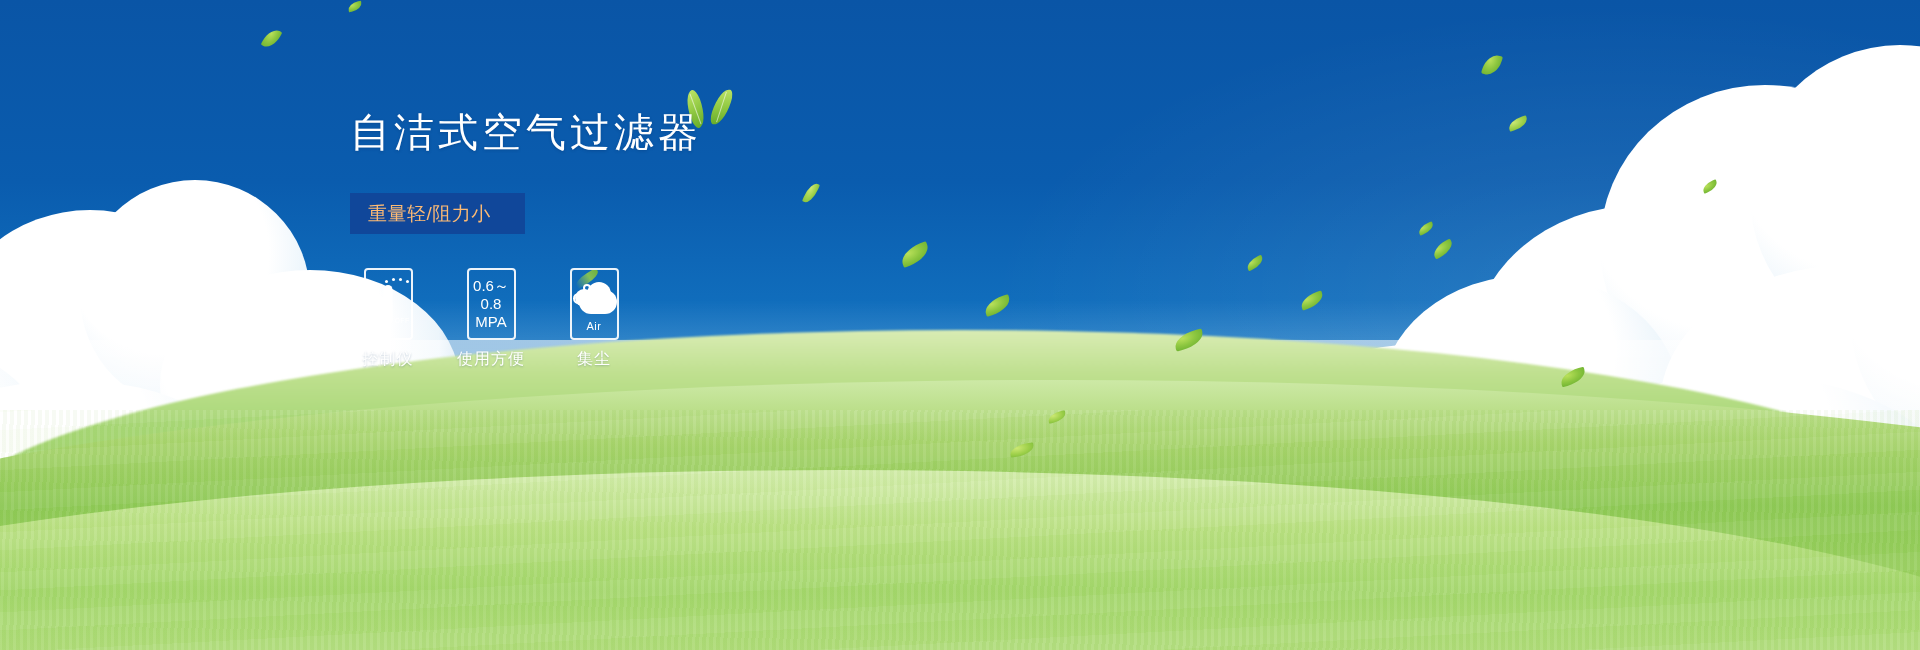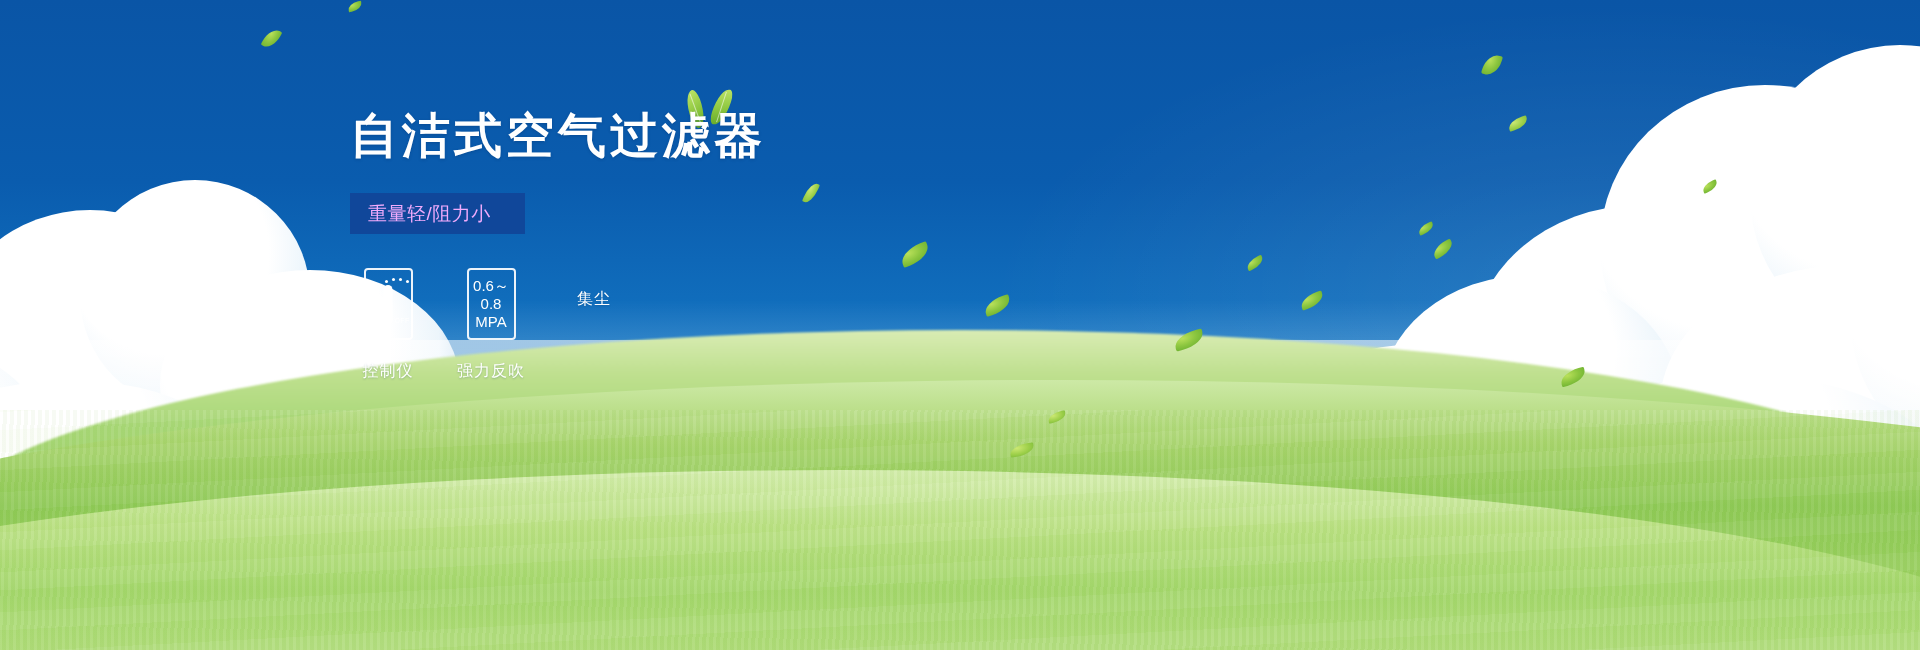--- a/index.html
+++ b/index.html
@@ -88,22 +88,22 @@
   .leaf{
     position:absolute; pointer-events:none;
     background:radial-gradient(ellipse at 30% 30%, #b9e05a 0%, #8cc63f 45%, #5fa82a 100%);
     border-radius:80% 8% 80% 8%;
   }
   .leaf.pale{ background:radial-gradient(ellipse at 30% 30%, #cbe873 0%, #9ed04a 50%, #6fb233 100%); }
 
   
   .headline{
     position:absolute; left:350px; top:112px;
-    font-size:48px; line-height:1.0; letter-spacing:4px;
-    color:#ffffff; font-weight:700;
+    font-size:40px; line-height:1.0; letter-spacing:4px;
+    color:#ffffff; font-weight:400;
     white-space:nowrap;
     text-shadow:0 1px 3px rgba(0,40,90,.28);
   }
 
   .title-leaves{ position:absolute; left:684px; top:88px; width:60px; height:44px; }
   .title-leaves .tl{
     position:absolute; width:15px; height:38px;
     background:linear-gradient(160deg,#c2e86a 0%,#8dc63f 55%,#5fa726 100%);
     border-radius:70% 30% 70% 30%;
   }
@@ -118,21 +118,21 @@
   .tabs{
     position:absolute; left:350px; top:193px;
     display:flex; align-items:stretch; height:41px;
   }
   .tab{
     display:flex; align-items:center; justify-content:center;
     font-size:19px; letter-spacing:.5px; height:41px;
     cursor:pointer; white-space:nowrap;
   }
   .tab-primary{
-    background:#10479a; color:#f0abfc;
+    background:#10479a; color:#fdba74;
     padding:0 20px 0 18px;
     padding-right:34px;
   }
   .tab-secondary{
     background:#ffffff; color:#10479a;
     padding:0 20px 0 10px;
     margin-left:-18px;
     clip-path:polygon(18px 0, 100% 0, 100% 100%, 0 100%);
   }
 
@@ -144,21 +144,21 @@
   .feature{ width:72px; display:flex; flex-direction:column; align-items:center; cursor:pointer; }
   .feat-box{
     width:49px; height:72px; border:2px solid rgba(255,255,255,.92);
     border-radius:4px; display:flex; align-items:center; justify-content:center;
     position:relative; overflow:hidden;
   }
   .feat-text{
     color:#ffffff; font-size:15px; line-height:18px; text-align:center; letter-spacing:0px;
   }
   .feat-label{
-    margin-top:21px; color:#ffffff; font-size:16px; letter-spacing:1px; white-space:nowrap;
+    margin-top:9px; color:#ffffff; font-size:16px; letter-spacing:1px; white-space:nowrap;
     text-shadow:0 1px 2px rgba(0,50,100,.25);
   }
 
   
   .gauge{ position:relative; width:60px; height:56px; }
   .gauge .dot{ position:absolute; width:3px; height:3px; border-radius:50%; background:#fff; }
   .gauge .needle{
     position:absolute; left:50%; top:9px; transform:translateX(-50%);
     width:9px; height:40px; background:#fff; border-radius:5px;
   }
@@ -302,23 +302,34 @@
       <div class="feat-label">控制仪</div>
     </div>
 
     <div class="feature">
       <div class="feat-box">
         <div class="feat-text">
           <div>0.6～0.8</div>
           <div>MPA</div>
         </div>
       </div>
-      <div class="feat-label">强力反吹</div>
+      <div class="feat-label">使用方便</div>
     </div>
 
 
 
     <div class="feature">
+      <div class="feat-box">
+        <div class="airicon">
+          <div class="diag"></div>
+          <div class="c1"></div>
+          <div class="c2"></div>
+          <div class="c3"></div>
+          <div class="b1"></div>
+          <div class="b2"></div>
+          <div class="air-txt">Air</div>
+        </div>
+      </div>
       <div class="feat-label">集尘</div>
     </div>
 
   </div>
 </div>
 
 </body></html>

